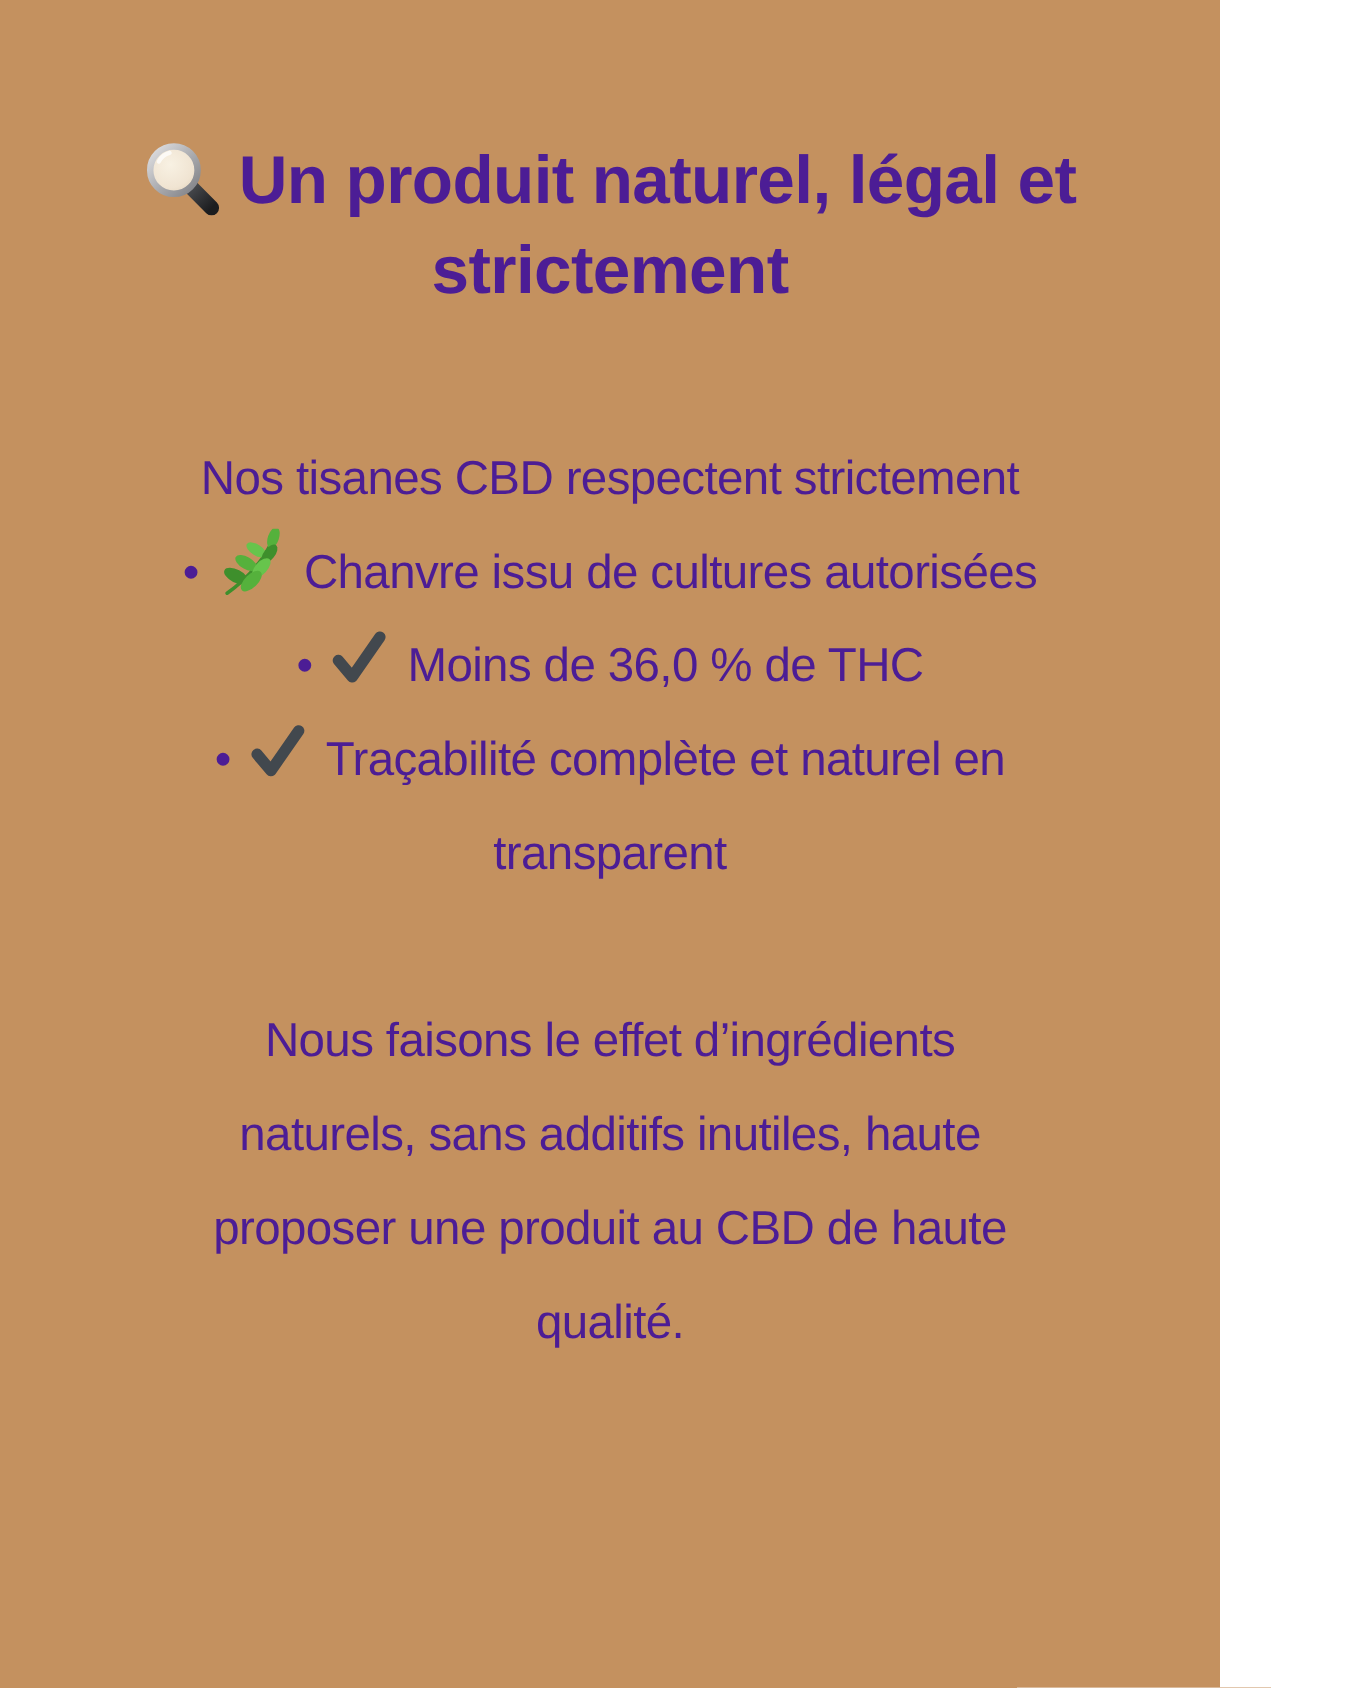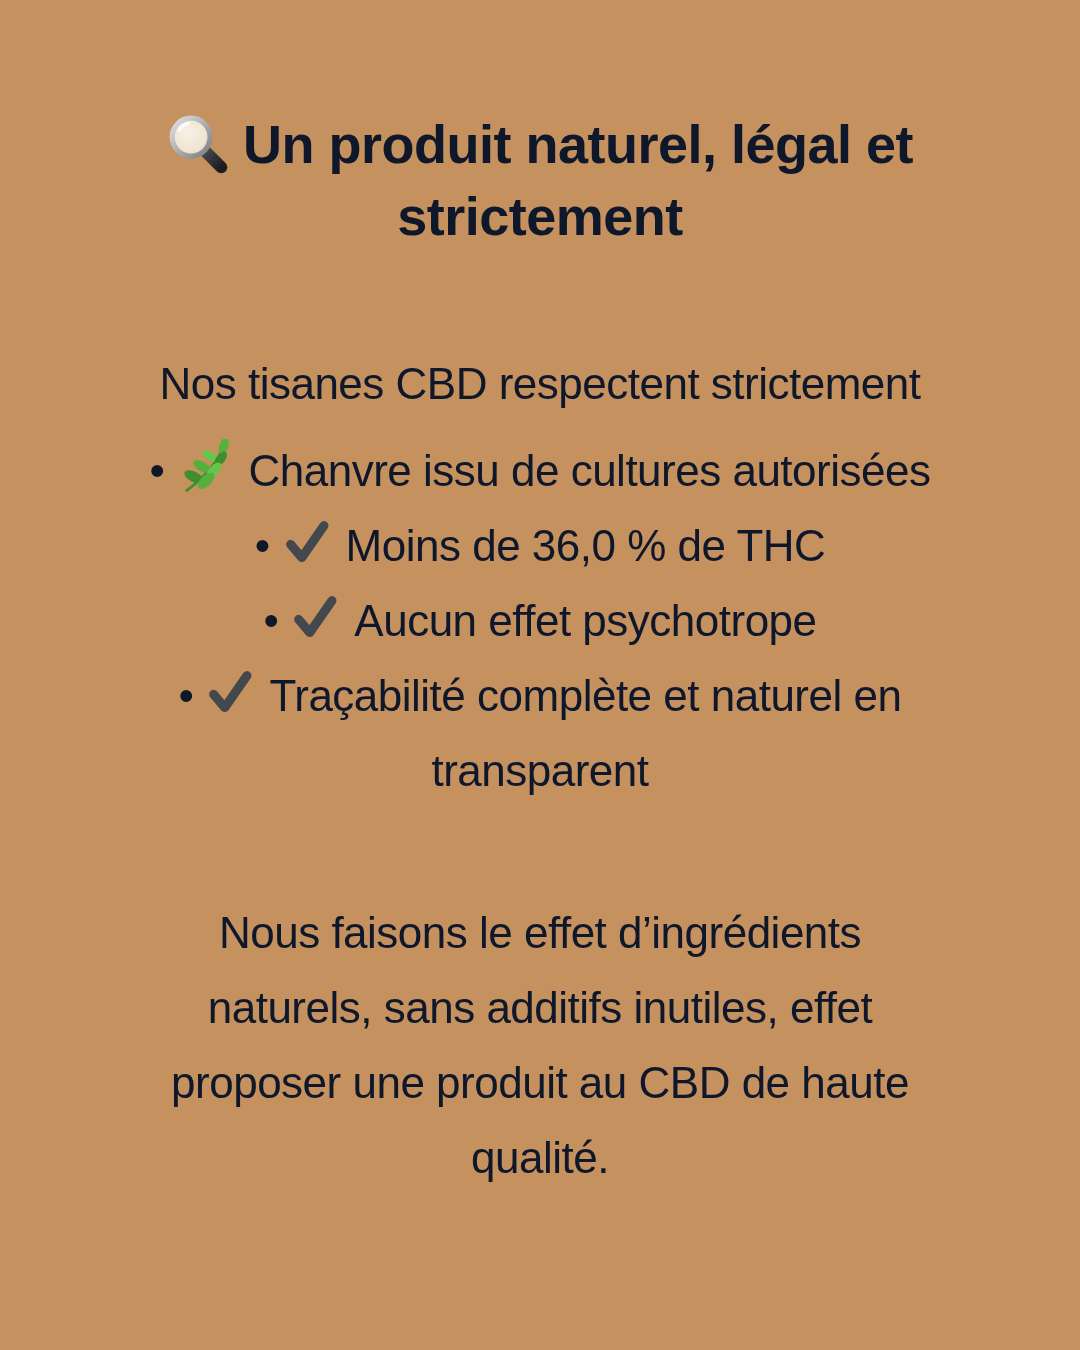--- a/index.html
+++ b/index.html
@@ -1,37 +1,37 @@
 <!DOCTYPE html>
 <html lang="fr"><head>
 <meta charset="utf-8">
 <style>
   html, body { margin: 0; padding: 0; }
   .page {
     position: relative;
-    width: 1080px;
+    width: 976px;
     height: 1350px;
     background: #C4915F;
-    color: #0f172a;
+    color: #4c1d95;
     font-family: "Liberation Sans", "DejaVu Sans", sans-serif;
     text-align: center;
     overflow: hidden;
     letter-spacing: -0.5px;
   }
   .title {
     margin: 108px auto 0;
     width: 900px;
     font-size: 54px;
     font-weight: 700;
     line-height: 72px;
   }
   .title .icon { width: 62px; height: 62px; vertical-align: -12px; margin-right: 14px; }
-  .body-line { font-size: 44px; line-height: 75px; font-weight: 400; }
+  .body-line { font-size: 38px; line-height: 75px; font-weight: 400; }
   .intro { margin-top: 94px; }
-  .bullets { margin: 12px; text-align: center; }
+  .bullets { margin: 0; text-align: center; }
   .bullet-dot { display: inline-block; margin-right: 13px; }
   .bline .icon { width: 58px; height: 58px; vertical-align: -11px; margin-right: 13px; }
   .bline .icon.check { width: 50px; height: 54px; vertical-align: -9px; }
   .spacer { height: 75px; }
   .icon { display: inline-block; }
 </style>
 </head>
 <body>
 
 <svg width="0" height="0" style="position:absolute">
@@ -94,39 +94,34 @@
             <use href="#herb-shape"></use>
           </svg></span><span>Chanvre issu de cultures autorisées</span>
     </div>
 
     <div class="bline body-line">
       <span class="bullet-dot">•</span><span class="icon check"><svg viewBox="0 0 72 72" width="50" height="54">
             <use href="#check-shape"></use>
           </svg></span><span>Moins de 36,0 % de THC</span>
     </div>
 
-    <div class="bline body-line">
-      <span class="bullet-dot">•</span><span class="icon check"><svg viewBox="0 0 72 72" width="50" height="54">
-            <use href="#check-shape"></use>
-          </svg></span><span>Aucun effet psychotrope</span>
-    </div>
 
     <div>
       <div class="bline body-line">
         <span class="bullet-dot">•</span><span class="icon check"><svg viewBox="0 0 72 72" width="50" height="54">
               <use href="#check-shape"></use>
             </svg></span><span>Traçabilité complète et naturel en</span>
       </div>
       <div class="body-line">transparent</div>
     </div>
 
   </div>
 
   <div class="spacer"></div>
 
   <div class="closing">
     <div class="body-line">Nous faisons le effet d’ingrédients</div>
-    <div class="body-line">naturels, sans additifs inutiles, effet</div>
+    <div class="body-line">naturels, sans additifs inutiles, haute</div>
     <div class="body-line">proposer une produit au CBD de haute</div>
     <div class="body-line">qualité.</div>
   </div>
 
 </div>
 
 </body></html>

